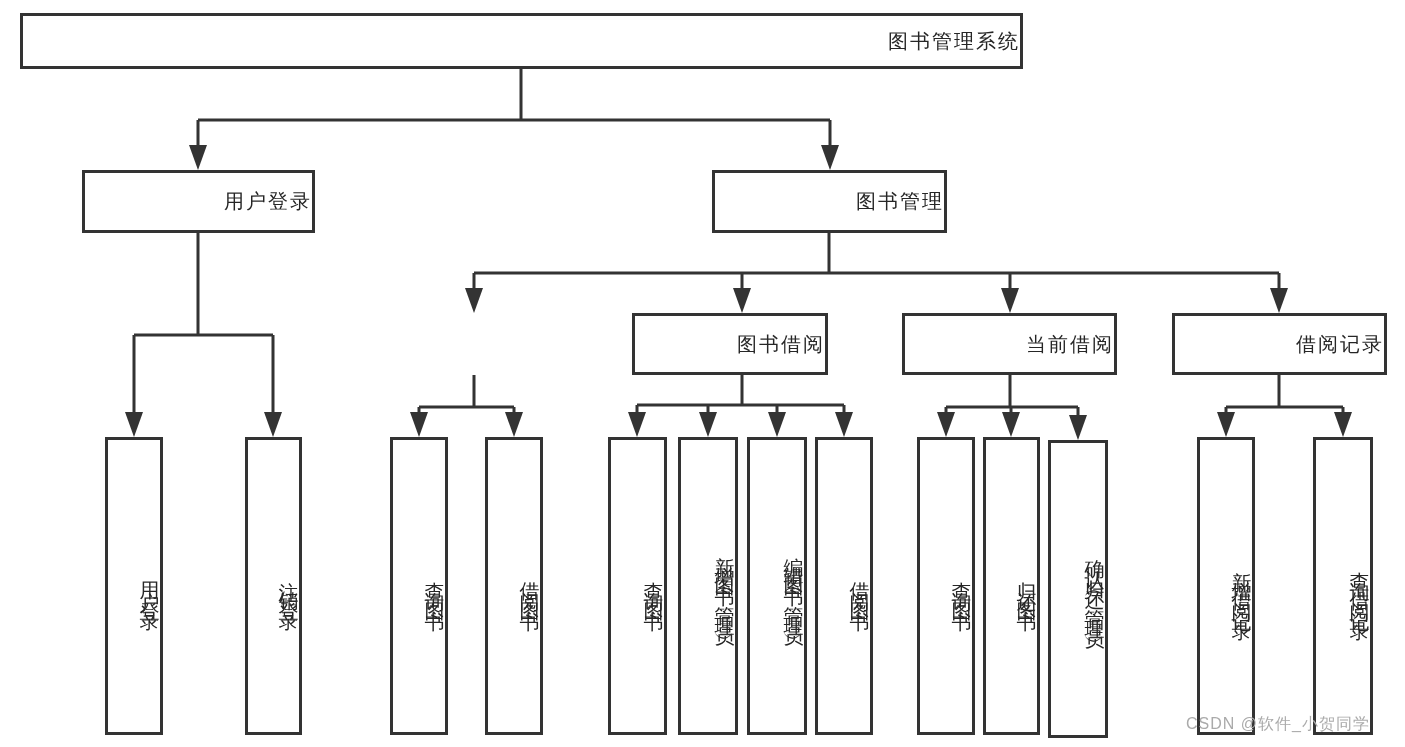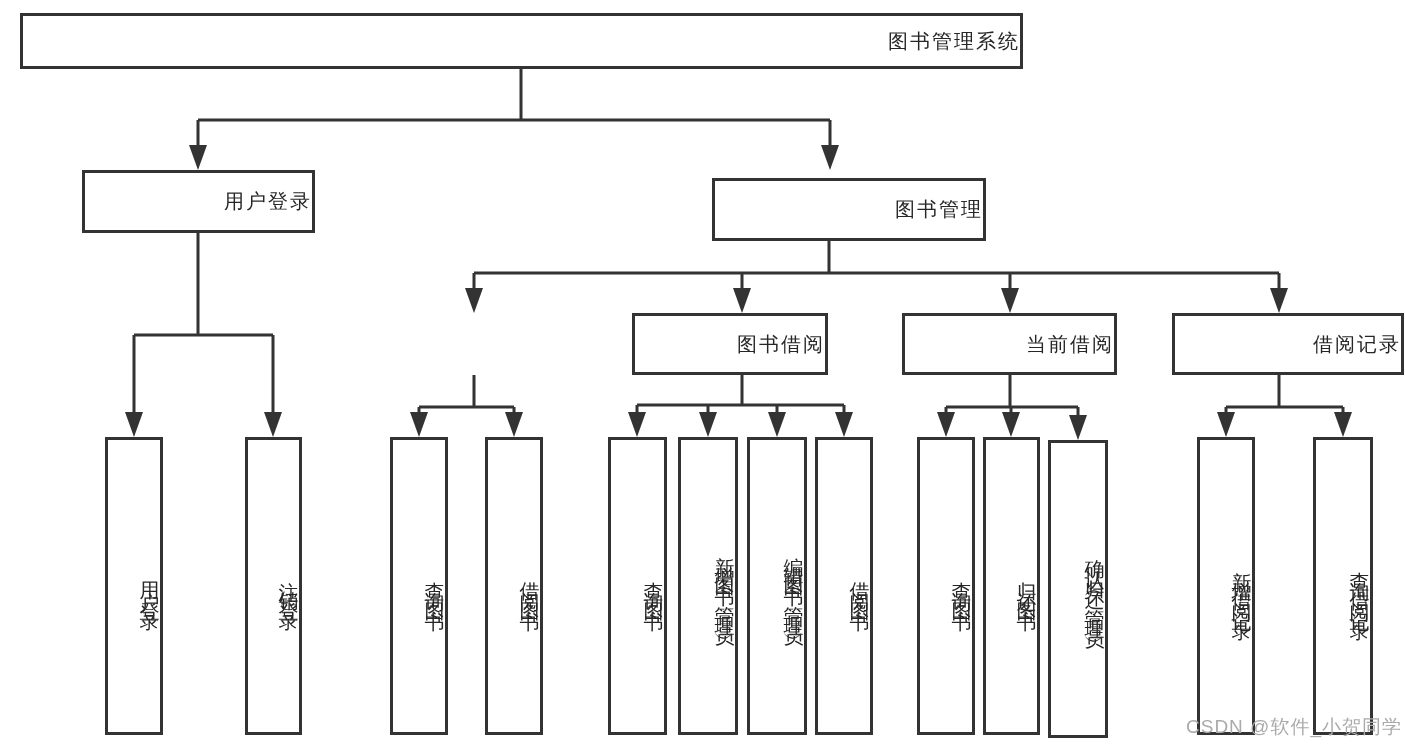--- a/index.html
+++ b/index.html
@@ -16,44 +16,44 @@
   }
   .h span{letter-spacing:2px;white-space:nowrap;}
   .v span{
     writing-mode:vertical-lr;text-orientation:mixed;
     letter-spacing:10px;line-height:1;white-space:nowrap;
   }
   
   .n-root{left:20px;top:13px;width:1003px;height:56px;}
   
   .n-userlogin{left:82px;top:170px;width:233px;height:63px;}
-  .n-bookmgmt{left:712px;top:178px;width:274px;height:63px;}
+  .n-bookmgmt{left:712px;top:170px;width:235px;height:63px;}
   
   .n-newbook{left:363px;top:313px;width:222px;height:62px;}
   .n-bookborrow{left:632px;top:313px;width:196px;height:62px;}
   .n-currentborrow{left:902px;top:313px;width:215px;height:62px;}
-  .n-borrowrecords{left:1172px;top:313px;width:232px;height:62px;}
+  .n-borrowrecords{left:1172px;top:313px;width:215px;height:62px;}
   
   .leaf{top:437px;height:298px;}
   .n-a1{left:105px;width:58px;}
   .n-a2{left:245px;width:57px;}
   .n-b1{left:390px;width:58px;}
   .n-b2{left:485px;width:58px;}
   .n-c1{left:608px;width:59px;}
   .n-c2{left:678px;width:60px;}
   .n-c3{left:747px;width:60px;}
   .n-c4{left:815px;width:58px;}
   .n-d1{left:917px;width:58px;}
   .n-d2{left:983px;width:57px;}
   .n-d3{left:1048px;width:60px;top:440px;}
   .n-e1{left:1197px;width:58px;}
   .n-e2{left:1313px;width:60px;}
   .watermark{
     position:absolute;left:1186px;top:714px;z-index:2;
-    font-size:19px;color:#aaaaaa;letter-spacing:1px;white-space:nowrap;
+    font-size:16px;color:#aaaaaa;letter-spacing:1px;white-space:nowrap;
   }
 </style>
 </head>
 <body>
 
 <div id="canvas">
 
   <svg id="wires" width="1405" height="747" viewBox="0 0 1405 747" aria-hidden="true">
     <g stroke="#333333" stroke-width="3" fill="none">
 

